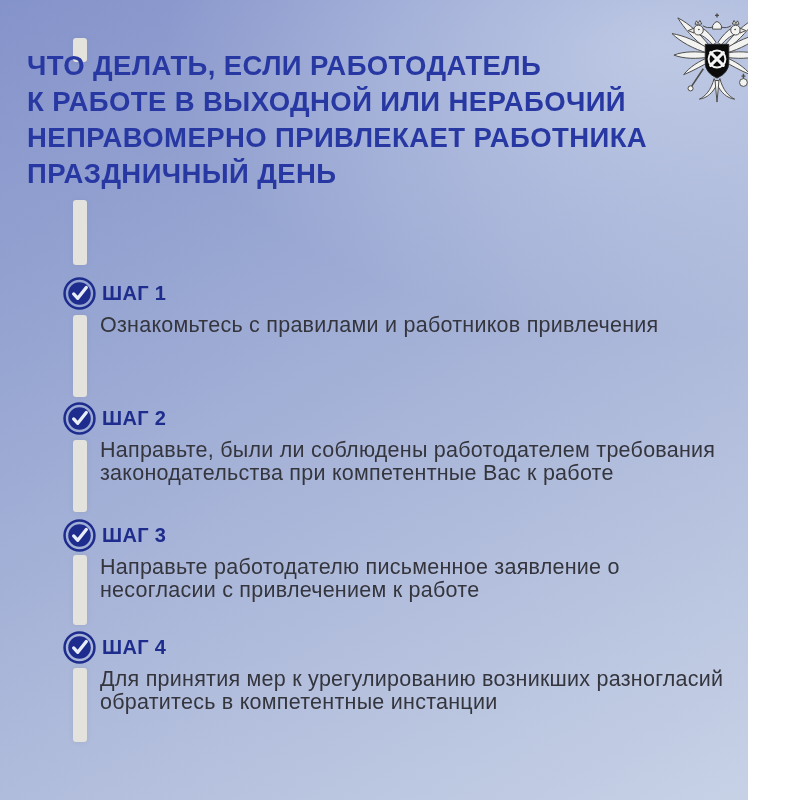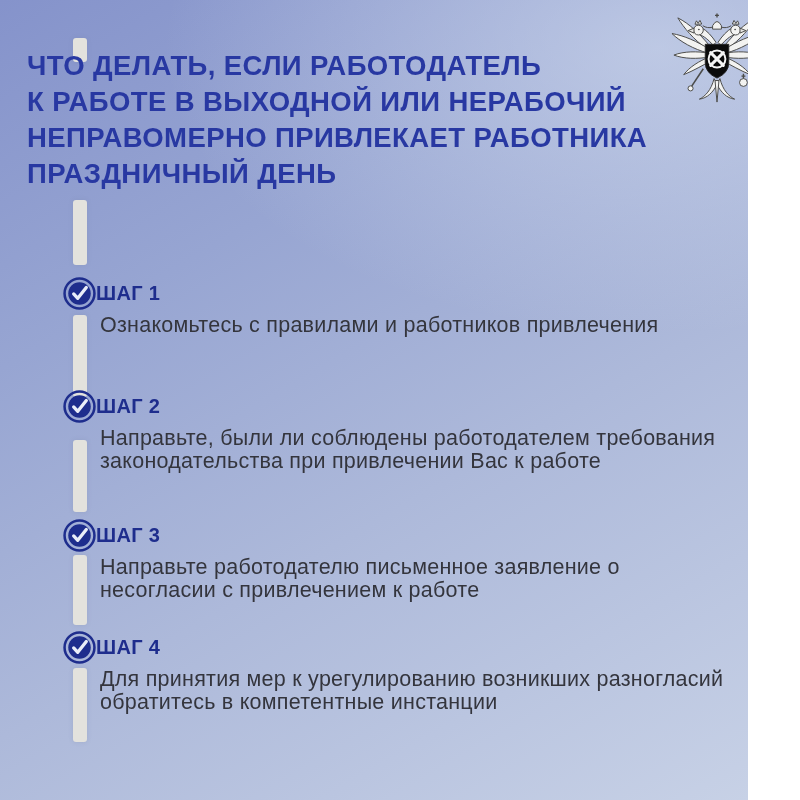--- a/index.html
+++ b/index.html
@@ -28,22 +28,22 @@
   .title{
     position:absolute;left:27px;top:48px;margin:0;
     font-size:27.5px;line-height:36px;font-weight:800;
     letter-spacing:.4px;color:#2838a2;text-transform:uppercase;
   }
   .title span{display:block;white-space:nowrap;}
   
   .emblem{position:absolute;left:668px;top:12px;width:98px;height:94px;}
   
   .step{position:absolute;left:63px;width:710px;}
-  .step-1{top:277px;} .step-2{top:390px;} .step-3{top:519px;} .step-4{top:631px;}
-  .step-head{display:flex;align-items:center;height:33px;}
+  .step-1{top:277px;} .step-2{top:402px;} .step-3{top:519px;} .step-4{top:631px;}
+  .step-head{display:flex;align-items:center;gap:6px;height:33px;}
   .check-icon{width:33px;height:33px;flex:0 0 33px;display:block;}
   .step-label{
     font-size:20px;font-weight:800;color:#1e2d8d;letter-spacing:.3px;
     white-space:nowrap;
   }
   .step-body{margin:4px 0 0 37px;}
   .step-body .line{
     display:block;white-space:nowrap;
     font-size:21.5px;line-height:23.4px;letter-spacing:.25px;
     color:#34353d;
@@ -138,21 +138,21 @@
     <div class="step-head">
       <svg class="check-icon" viewBox="0 0 34 34">
         <circle cx="17" cy="17" r="15.4" fill="none" stroke="#1e2d8d" stroke-width="2.6"></circle>
         <circle cx="17" cy="17" r="11.6" fill="#1e2d8d"></circle>
         <path d="M11 17.5 L15.2 22 L24 10.8" fill="none" stroke="#e9edf8" stroke-width="3.4" stroke-linecap="round" stroke-linejoin="round"></path>
       </svg>
       <span class="step-label">ШАГ 2</span>
     </div>
     <p class="step-body">
       <span class="line">Направьте, были ли соблюдены работодателем требования</span>
-      <span class="line">законодательства при привлечении Вас к работе</span>
+      <span class="line">законодательства при компетентные Вас к работе</span>
     </p>
   </section>
 
   <section class="step step-3">
     <div class="step-head">
       <svg class="check-icon" viewBox="0 0 34 34">
         <circle cx="17" cy="17" r="15.4" fill="none" stroke="#1e2d8d" stroke-width="2.6"></circle>
         <circle cx="17" cy="17" r="11.6" fill="#1e2d8d"></circle>
         <path d="M11 17.5 L15.2 22 L24 10.8" fill="none" stroke="#e9edf8" stroke-width="3.4" stroke-linecap="round" stroke-linejoin="round"></path>
       </svg>

